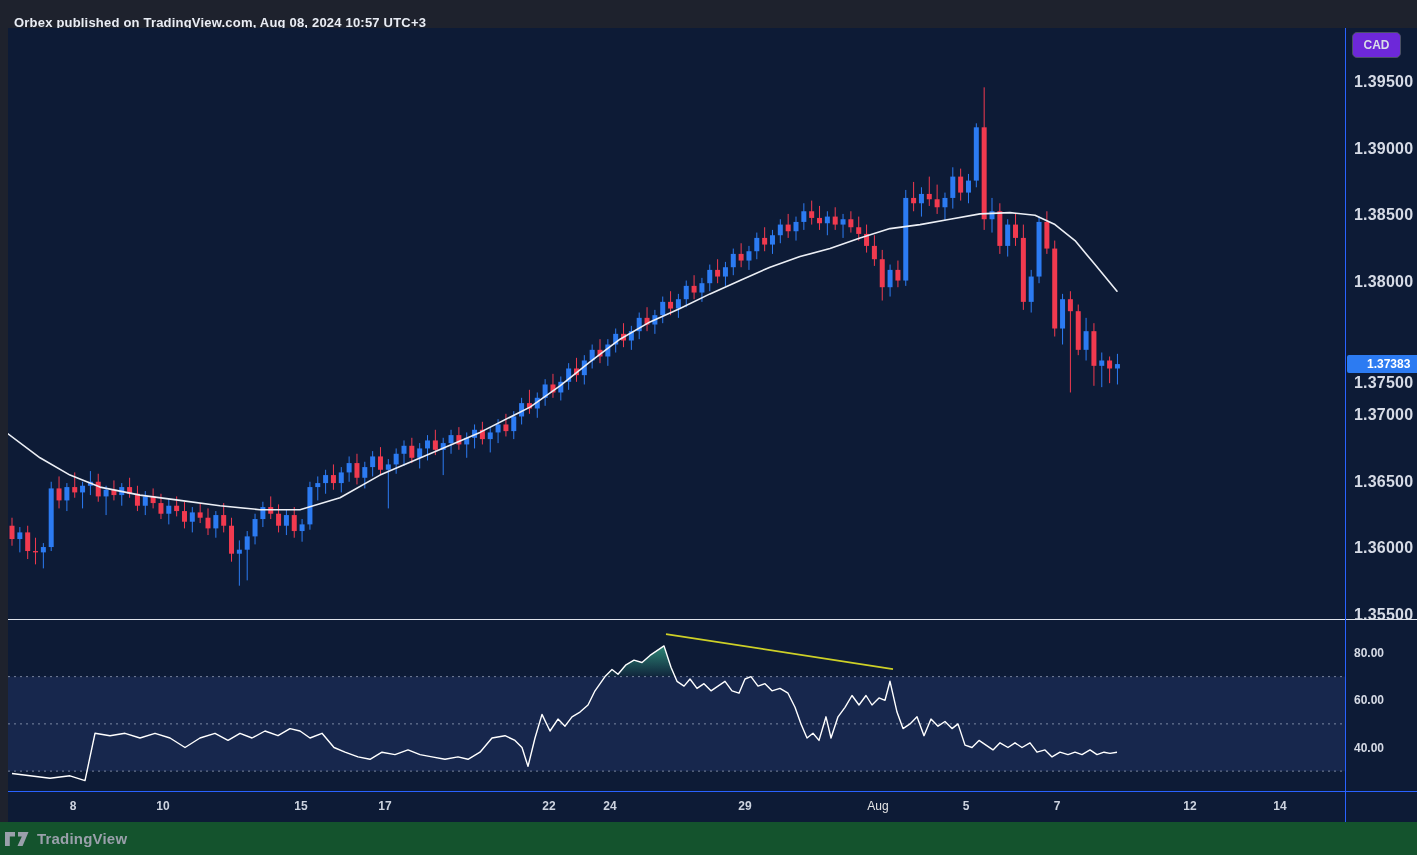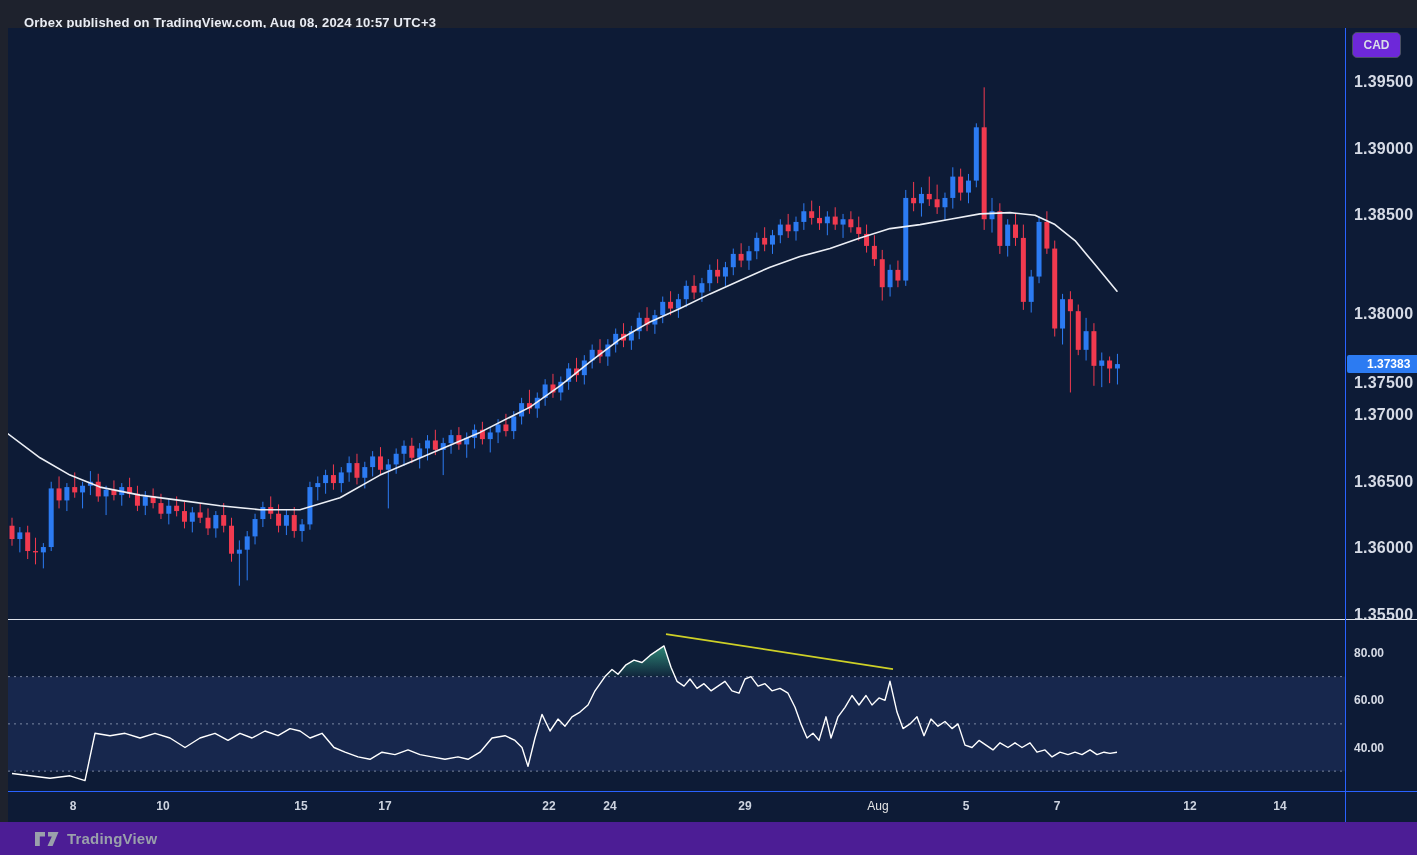--- a/index.html
+++ b/index.html
@@ -1,19 +1,19 @@
 <!DOCTYPE html>
 <html><head>
 <meta charset="utf-8">
 <style>
   html,body{margin:0;padding:0;background:#14171f;}
   .screen{position:relative;width:1417px;height:855px;background:#1e222d;
           font-family:"Liberation Sans",sans-serif;overflow:hidden;}
   .header{position:absolute;top:0;left:0;right:0;height:44px;display:flex;align-items:center;
-          padding-left:24px;background:#1e222d;}
+          padding-left:14px;background:#1e222d;}
   .header span{color:#e9edf5;font-size:13px;font-weight:700;letter-spacing:.2px;}
   .canvas{position:absolute;left:8px;top:28px;width:1409px;height:794px;background:#0d1b36;}
   #main-svg{position:absolute;left:0;top:0;display:block;}
   #rsi-svg{position:absolute;left:0;top:592px;display:block;}
   .v-sep{position:absolute;left:1337px;top:0;width:1px;height:794px;background:#2962ff;z-index:6;}
   .pane-sep{position:absolute;left:0;top:591px;width:1409px;height:1px;background:#dfe3eb;z-index:5;}
   .time-sep{position:absolute;left:0;top:763px;width:1409px;height:1px;background:#2962ff;z-index:5;}
   .price-axis{position:absolute;left:1338px;top:0;width:71px;height:763px;}
   .price-label{position:absolute;left:8px;height:16px;line-height:16px;font-size:16px;font-weight:600;
                color:#d6dbe6;letter-spacing:.2px;white-space:nowrap;}
@@ -21,22 +21,22 @@
               font-size:12px;font-weight:600;color:#fff;padding-left:20px;z-index:7;}
   .cad-btn{position:absolute;left:6px;top:4px;width:47px;height:24px;border:1px solid #4a5164;
            border-radius:5px;background:#6d28d9;color:#d9dde8;font-size:12px;font-weight:600;
            display:flex;align-items:center;justify-content:center;z-index:8;}
   .rsi-label{position:absolute;left:1346px;height:16px;line-height:16px;font-size:12px;font-weight:600;
              color:#d6dbe6;white-space:nowrap;}
   .time-axis{position:absolute;left:0;top:764px;width:1409px;height:30px;}
   .time-label{position:absolute;top:7px;transform:translateX(-50%);font-size:12px;font-weight:600;
               color:#cdd3df;}
   .time-label.bold{color:#e5e5e5;font-weight:400;}
-  .footer{position:absolute;left:0;top:822px;width:1417px;height:33px;background:#4c1d95;
-          display:flex;align-items:center;padding-left:34px;box-sizing:border-box;}
+  .footer{position:absolute;left:0;top:822px;width:1417px;height:33px;background:#14532d;
+          display:flex;align-items:center;padding-left:4px;box-sizing:border-box;}
   .brand-text{color:#9aa0ab;font-size:15px;font-weight:700;margin-left:7px;letter-spacing:.2px;}
 </style>
 </head>
 <body>
 
 <div class="screen">
 
   <div class="header">
     <span>Orbex published on TradingView.com, Aug 08, 2024 10:57 UTC+3</span>
   </div>
@@ -365,21 +365,21 @@
         <div class="time-label" style="left: 1272px;">14</div>
       </div>
 
     <div class="price-axis" id="price-axis">
       <div class="cad-btn">
         <span>CAD</span>
       </div>
     <div class="price-label" style="top: 46px;">1.39500</div>
         <div class="price-label" style="top: 112.625px;">1.39000</div>
         <div class="price-label" style="top: 179.25px;">1.38500</div>
-        <div class="price-label" style="top: 245.875px; margin-top: 32px;">1.38000</div>
+        <div class="price-label" style="top: 245.875px;">1.38000</div>
         <div class="price-label" style="top: 311px; margin-top: 36px;">1.37500</div>
         <div class="price-label" style="top: 379.125px;">1.37000</div>
         <div class="price-label" style="top: 445.75px;">1.36500</div>
         <div class="price-label" style="top: 512.375px;">1.36000</div>
         <div class="price-label" style="top: 579px; text-align: right;">1.35500</div>
         <div class="active-tag" style="top: 327.09px; background: rgb(44, 123, 242);">1.37383</div>
       </div>
 
     <div class="v-sep"></div>
   <div class="rsi-label" style="top: 617px;">80.00</div>

